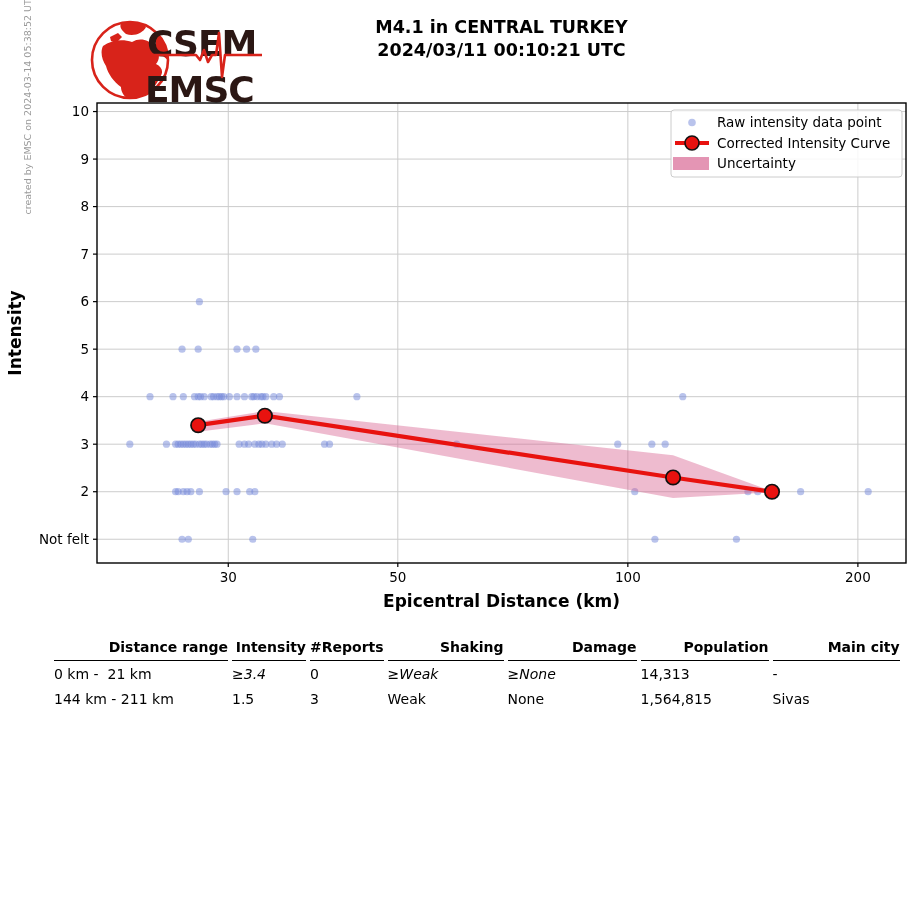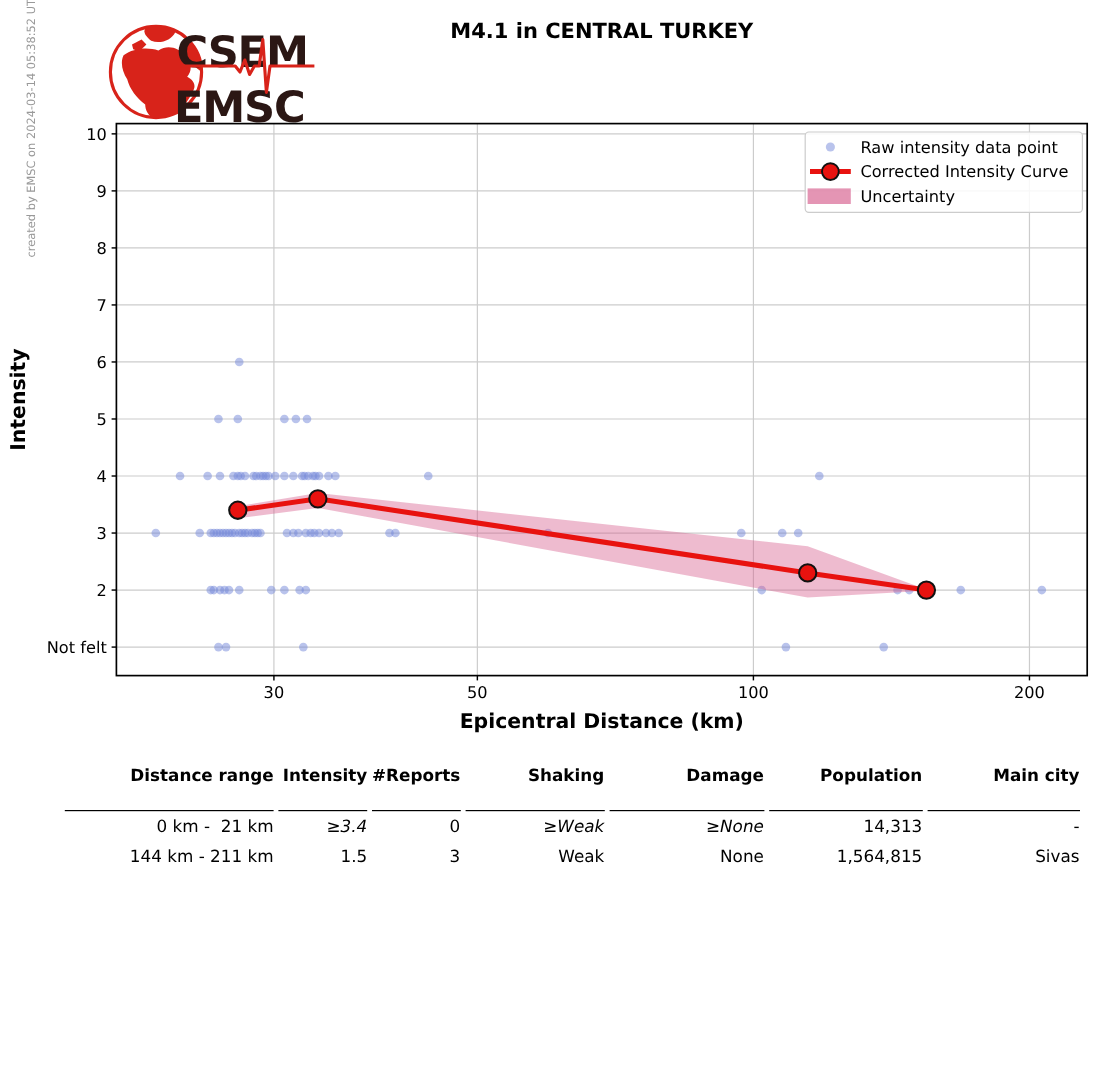--- a/index.html
+++ b/index.html
@@ -20,24 +20,24 @@
   }
   .chart-svg{position:absolute;left:0;top:0;}
   
   .tablewrap{position:absolute;left:50px;top:637px;}
   table.summary{
     border-collapse:separate;border-spacing:4px 0;
     font-size:14px;table-layout:fixed;
   }
   table.summary th{
     font-weight:bold;text-align:right;white-space:pre;
-    padding:2px 0 20px 0;border-bottom:1.6px solid #000;
+    padding:2px 0 5px 0;border-bottom:1.6px solid #000;
   }
   table.summary td{
-    text-align:right;white-space:pre;padding:0;height:25px;vertical-align:middle;
+    white-space:pre;padding:0;height:25px;vertical-align:middle;
   }
   table.summary .italic{font-style:italic;margin-top:38px;}
   .c0{width:174px;} .c1{width:74px;} .c2{width:72px;} .c3{width:116px;}
   .c4{width:129px;} .c5{width:128px;} .c6{width:127px;}
 </style>
 </head>
 <body>
 
 <div class="created-by">created by EMSC on 2024-03-14 05:38:52 UTC</div>
 
@@ -54,20 +54,21 @@
     <path d="M18,36 C26,30 38,29 47,32 C55,27 64,30 69,36 C74,41 76,48 71,54 C77,57 79,62 75,67 C70,79 60,87 50,89 C42,91 36,84 36,77 C29,72 23,64 21,56 C17,50 15,42 18,36 Z"></path>
     <path d="M70,26 C79,24 85,30 85,38 L85,52 C80,47 74,44 71,38 Z"></path>
   </g>
   <text x="62" y="46" font-size="36" font-weight="bold" fill="#2b1714" letter-spacing="-1">CSEM</text>
   <text x="60" y="92" font-size="36" font-weight="bold" fill="#2b1714" letter-spacing="-1">EMSC</text>
   <polyline points="65,45 111,45 115,50 119,40 123,52 127,45 131,45 134,23 137,67 140,45 177,45" fill="none" stroke="#d8231a" stroke-width="2.6" stroke-linejoin="round"></polyline>
 </svg>
 
 <div class="chart-title">
   <div>M4.1 in CENTRAL TURKEY</div>
+  <div>2024/03/11 00:10:21 UTC</div>
 </div>
 
 <svg id="chart-svg" class="chart-svg" width="915" height="630" viewBox="0 0 915 630">
     <g>
       <line x1="97" x2="906" y1="111.55371900826447" y2="111.55371900826447" stroke="#cccccc" stroke-width="1"></line>
       <line x1="97" x2="906" y1="159.07438016528926" y2="159.07438016528926" stroke="#cccccc" stroke-width="1"></line>
       <line x1="97" x2="906" y1="206.59504132231405" y2="206.59504132231405" stroke="#cccccc" stroke-width="1"></line>
       <line x1="97" x2="906" y1="254.11570247933884" y2="254.11570247933884" stroke="#cccccc" stroke-width="1"></line>
       <line x1="97" x2="906" y1="301.6363636363636" y2="301.6363636363636" stroke="#cccccc" stroke-width="1"></line>
       <line x1="97" x2="906" y1="349.1570247933884" y2="349.1570247933884" stroke="#cccccc" stroke-width="1"></line>

